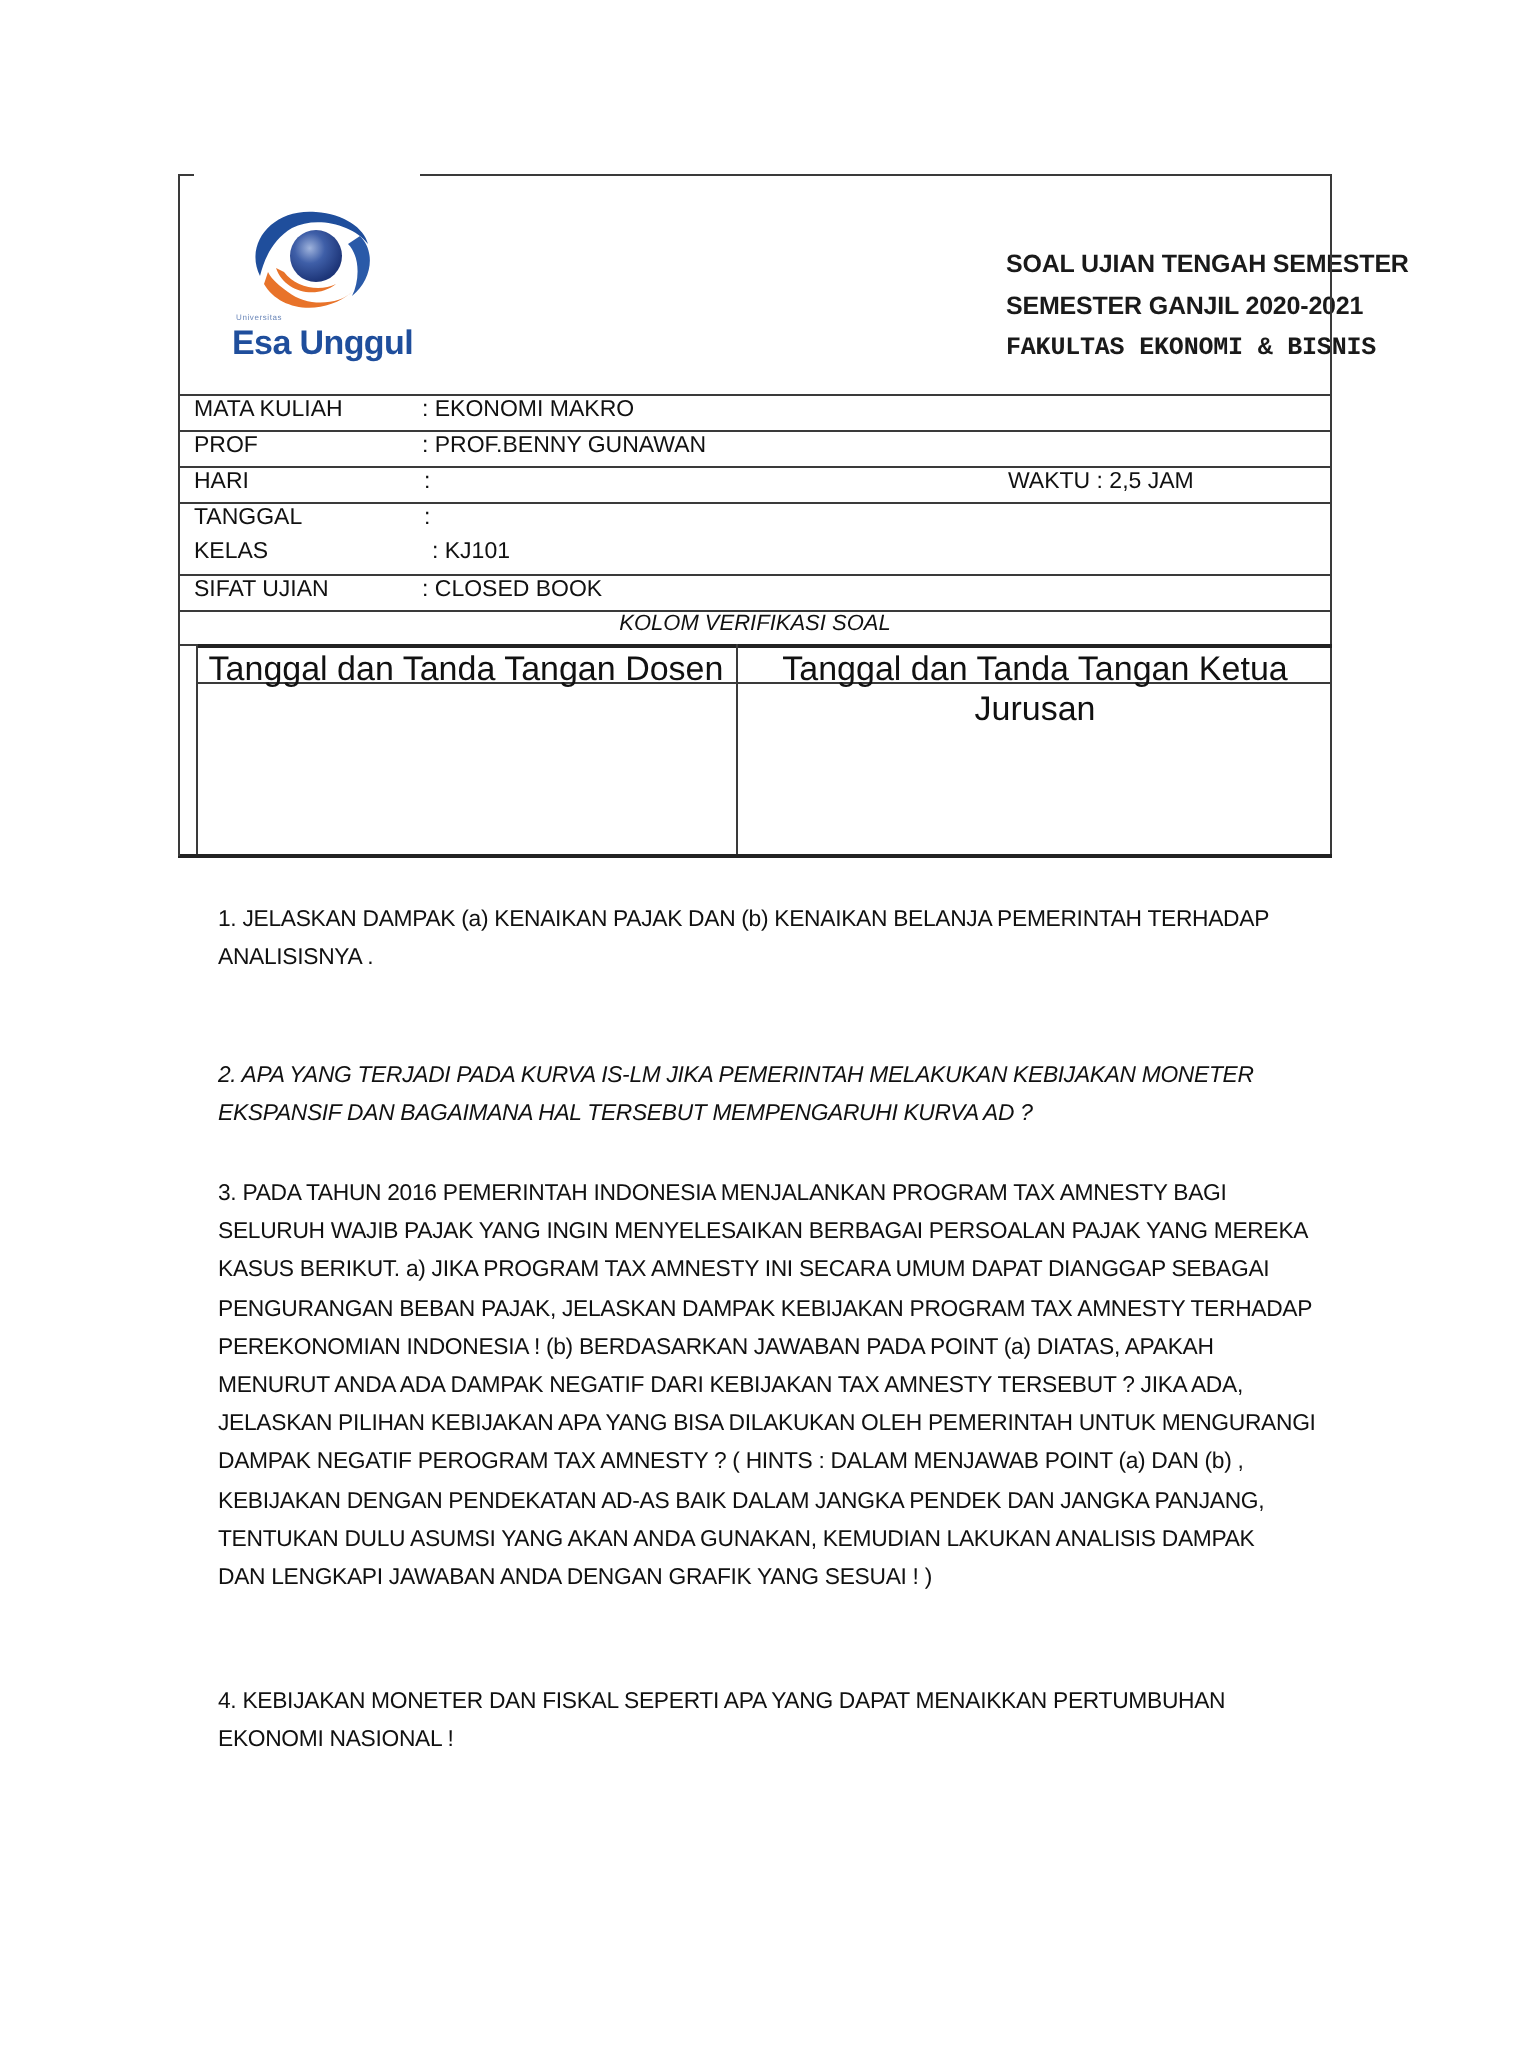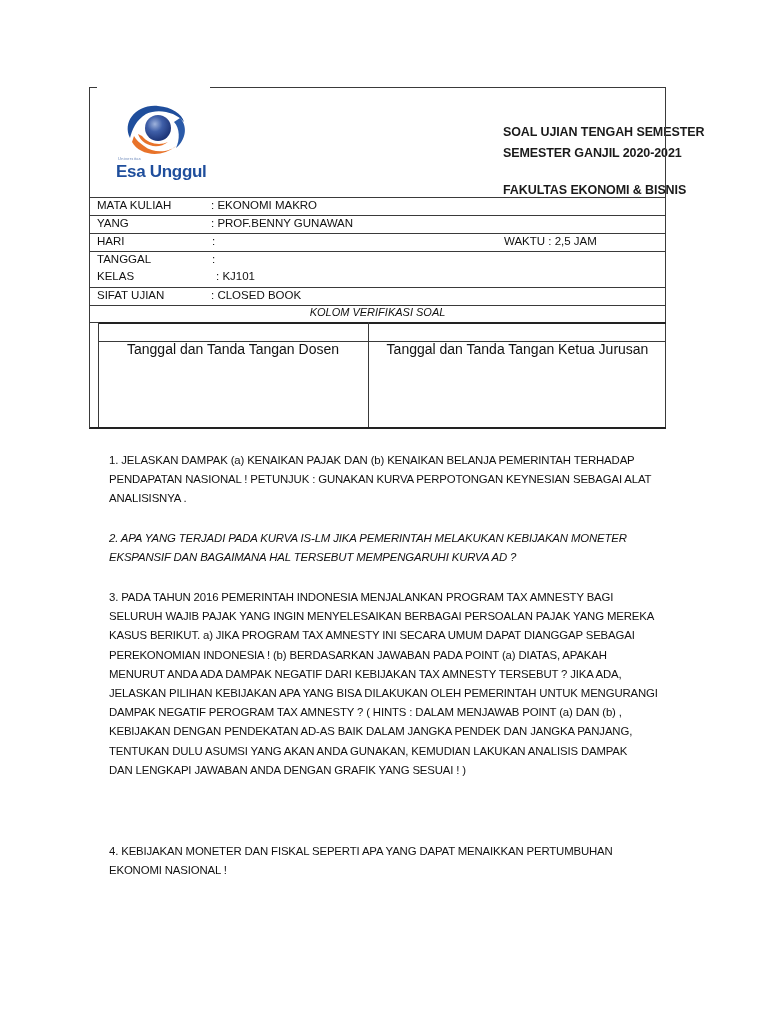--- a/index.html
+++ b/index.html
@@ -51,23 +51,22 @@
       position: absolute; font-size: 11.5px; color: #111;
       white-space: nowrap;
       margin-left: 24px;
     }
 
     .kolom {
       position: absolute; left: 89px; width: 577px; top: 306px;
       text-align: center; font-size: 11px; font-style: italic; color: #111;
     }
     .sig-head {
-      position: absolute; top: 325px; font-size: 14px; color: #111;
+      position: absolute; top: 325px; font-size: 17px; color: #111;
       text-align: center;
-      margin-top: 16px;
     }
 
     
     .question {
       position: absolute; left: 109px; width: 565px;
       font-size: 11.4px; line-height: 19.2px; color: #111;
       letter-spacing: -0.15px;
     }
   </style>
 </head>
@@ -97,36 +96,36 @@
       </radialGradient>
     </defs>
     <circle cx="40" cy="28" r="13" fill="url(#sph)"></circle>
   </svg>
 </div>
 <div class="logo-small">Universitas</div>
 <div class="logo-text">Esa Unggul</div>
 
 <div class="hdr-line" style="top:125px;">SOAL UJIAN TENGAH SEMESTER</div>
 <div class="hdr-line" style="top:146px;">SEMESTER GANJIL 2020-2021</div>
-<div class="hdr-line" style="top:183px;">FAKULTAS EKONOMI &amp; BISNIS</div>
+<div class="hdr-line" style="top:167px;font-family:Liberation Mono, monospace;">FAKULTAS EKONOMI &amp; BISNIS</div>
 
 <div class="line-v" style="left:665px; top:87px; height:110px; z-index:2;"></div>
 
 <div class="line-h" style="left:89px; top:197px; width:577px;"></div>
 <div class="line-h" style="left:89px; top:215px; width:577px;"></div>
 <div class="line-h" style="left:89px; top:233px; width:577px;"></div>
 <div class="line-h" style="left:89px; top:251px; width:577px;"></div>
 <div class="line-h" style="left:89px; top:287px; width:577px;"></div>
 <div class="line-h" style="left:89px; top:305px; width:577px;"></div>
 <div class="line-h" style="left:89px; top:322px; width:577px;"></div>
 
 <div class="row-label" style="top:199px;">MATA KULIAH</div>
 <div class="row-value" style="left:187px; top:199px;">: EKONOMI MAKRO</div>
 
-<div class="row-label" style="top:217px;">YANG</div>
+<div class="row-label" style="top:217px;">PROF</div>
 <div class="row-value" style="left:187px; top:217px;">:  PROF.BENNY GUNAWAN</div>
 
 <div class="row-label" style="top:235px;">HARI</div>
 <div class="row-value" style="left:188px; top:235px;">:</div>
 <div class="row-value" style="left:480px; top:235px;">WAKTU : 2,5 JAM</div>
 
 <div class="row-label" style="top:253px;">TANGGAL</div>
 <div class="row-value" style="left:188px; top:253px;">:</div>
 
 <div class="row-label" style="top:270px;">KELAS</div>
@@ -145,33 +144,33 @@
 <div class="line-v" style="left:89px; top:320px; height:108px;"></div>
 
 <div class="sig-head" style="left:98px; width:270px;">Tanggal dan Tanda Tangan Dosen</div>
 <div class="sig-head" style="left:369px; width:297px;">Tanggal dan Tanda Tangan Ketua Jurusan</div>
 
 <div class="abs" style="left:99px; top:342px; width:269px; height:85px;"></div>
 <div class="abs" style="left:369px; top:342px; width:296px; height:85px;"></div>
 
 <div class="question" style="top:451px;">
   <div>1. JELASKAN DAMPAK (a) KENAIKAN PAJAK DAN (b) KENAIKAN BELANJA PEMERINTAH TERHADAP</div>
-  <div>PENDAPATAN NASIONAL ! PETUNJUK : GUNAKAN KURVA PERPOTONGAN KEYNESIAN SEBAGAI ALAT</div>
   <div>ANALISISNYA .</div>
 </div>
 
 <div class="question" style="top:529px;font-style:italic;">
   <div>2. APA YANG TERJADI PADA KURVA IS-LM JIKA PEMERINTAH MELAKUKAN KEBIJAKAN MONETER</div>
   <div>EKSPANSIF DAN BAGAIMANA HAL TERSEBUT MEMPENGARUHI KURVA AD ?</div>
 </div>
 
 <div class="question" style="top:588px;">
   <div>3. PADA TAHUN 2016 PEMERINTAH INDONESIA MENJALANKAN PROGRAM TAX AMNESTY BAGI</div>
   <div>SELURUH WAJIB PAJAK YANG INGIN MENYELESAIKAN BERBAGAI PERSOALAN PAJAK YANG MEREKA</div>
   <div>KASUS BERIKUT. a) JIKA PROGRAM TAX AMNESTY INI SECARA UMUM DAPAT DIANGGAP SEBAGAI</div>
+  <div>PENGURANGAN BEBAN PAJAK, JELASKAN DAMPAK KEBIJAKAN PROGRAM TAX AMNESTY TERHADAP</div>
   <div>PEREKONOMIAN INDONESIA ! (b) BERDASARKAN JAWABAN PADA POINT (a)  DIATAS, APAKAH</div>
   <div>MENURUT ANDA ADA DAMPAK NEGATIF DARI KEBIJAKAN TAX AMNESTY TERSEBUT ? JIKA ADA,</div>
   <div>JELASKAN PILIHAN KEBIJAKAN APA YANG BISA DILAKUKAN OLEH PEMERINTAH UNTUK MENGURANGI</div>
   <div>DAMPAK NEGATIF PEROGRAM TAX AMNESTY ? ( HINTS : DALAM MENJAWAB POINT (a) DAN (b) ,</div>
   <div>KEBIJAKAN DENGAN PENDEKATAN AD-AS BAIK DALAM JANGKA PENDEK DAN JANGKA PANJANG,</div>
   <div>TENTUKAN DULU ASUMSI YANG AKAN ANDA GUNAKAN, KEMUDIAN LAKUKAN ANALISIS DAMPAK</div>
   <div>DAN LENGKAPI JAWABAN ANDA DENGAN GRAFIK YANG SESUAI ! )</div>
 </div>
 
 <div class="question" style="top:842px;">

